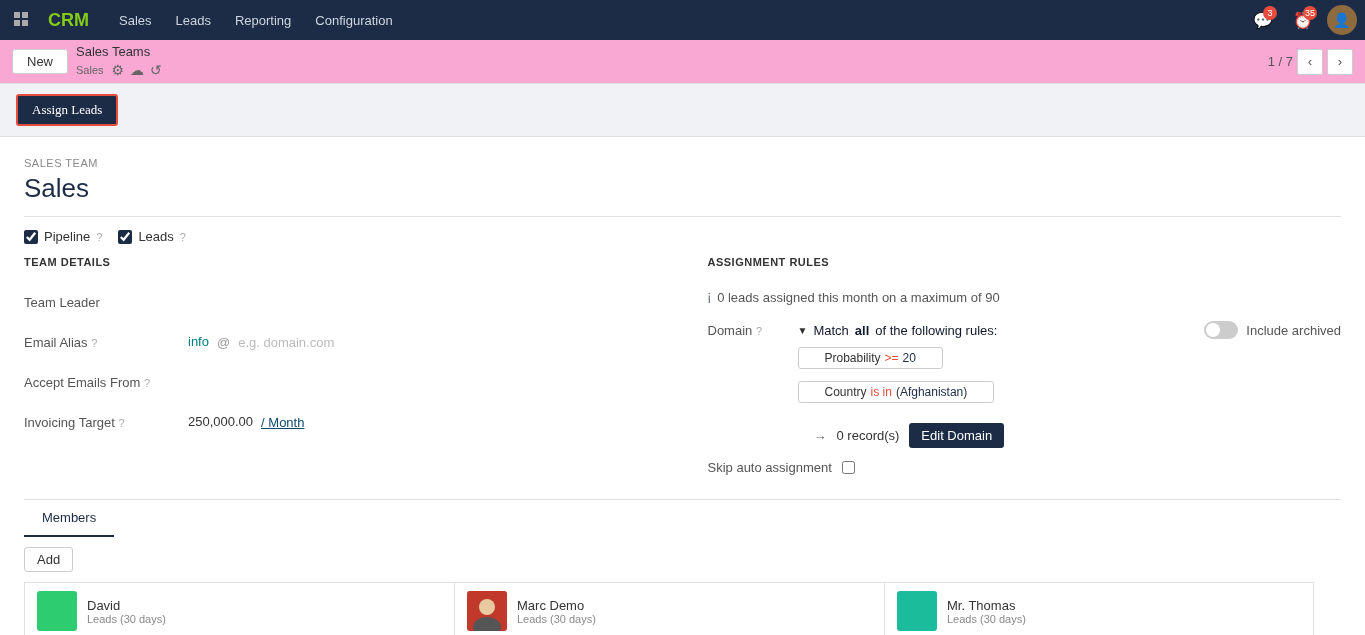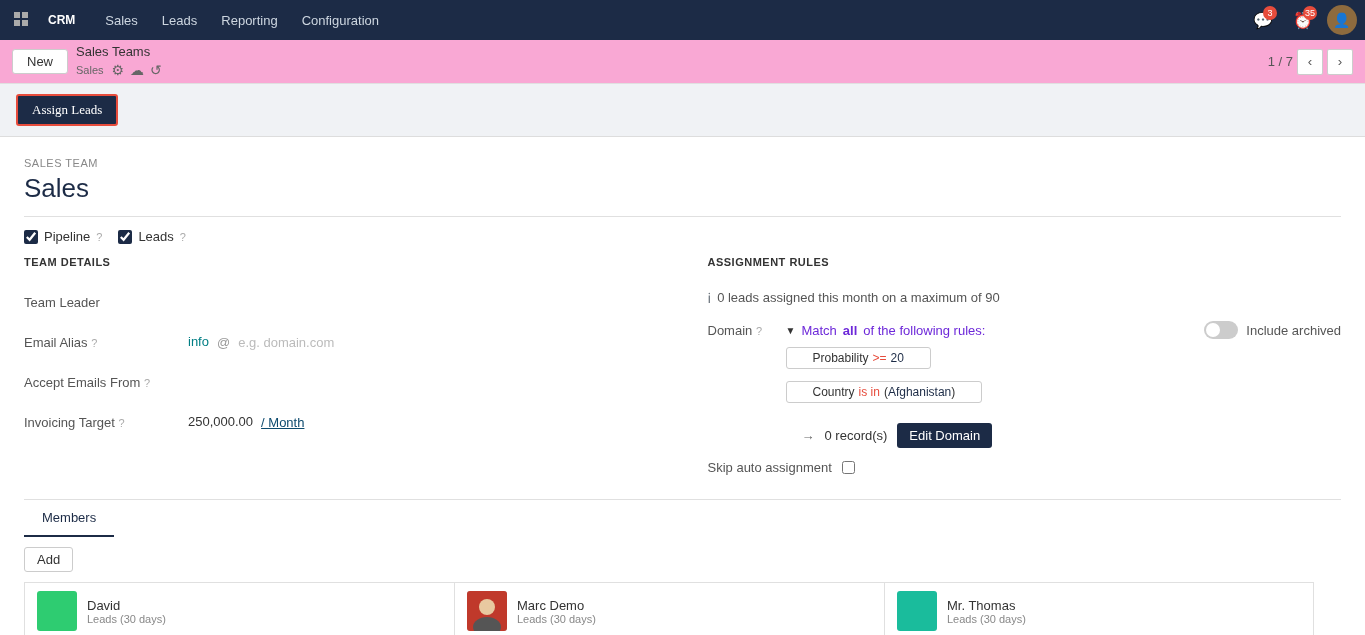--- a/index.html
+++ b/index.html
@@ -14,23 +14,23 @@
       align-items: center;
       padding: 0 8px;
       gap: 4px;
     }
     .nav-grid-icon {
       width: 28px; height: 28px;
       display: flex; align-items: center; justify-content: center;
       cursor: pointer;
     }
     .nav-app-name {
-      color: #ffffff;
+      color: #84cc16;
       font-weight: bold;
-      font-size: 12px;
+      font-size: 18px;
       margin-right: 8px;
       padding: 4px 8px;
     }
     .nav-item {
       color: #cdd6e0;
       padding: 6px 10px;
       cursor: pointer;
       font-size: 13px;
       border-radius: 3px;
     }
@@ -262,21 +262,21 @@
       font-size: 13px;
       color: #555;
     }
     .info-icon {
       color: #6c757d;
       font-size: 14px;
     }
     .domain-row {
       display: flex;
       align-items: flex-start;
-      gap: 8px;
+      gap: 20px;
       margin-bottom: 12px;
     }
     .domain-label {
       font-size: 13px;
       color: #555;
       padding-top: 2px;
       width: 70px;
       flex-shrink: 0;
     }
     .domain-content {
@@ -285,21 +285,21 @@
     .domain-match-row {
       display: flex;
       align-items: center;
       gap: 6px;
       margin-bottom: 8px;
     }
     .dropdown-arrow {
       color: #333;
       font-size: 10px;
     }
-    .match-text { color: #6d28d9; font-size: 13px; text-align: center; }
+    .match-text { color: #0f172a; font-size: 13px; text-align: center; }
     .match-all { font-weight: bold; }
     .include-archived-toggle {
       margin-left: auto;
       display: flex;
       align-items: center;
       gap: 8px;
       font-size: 13px;
       color: #555;
     }
     .toggle-switch {

